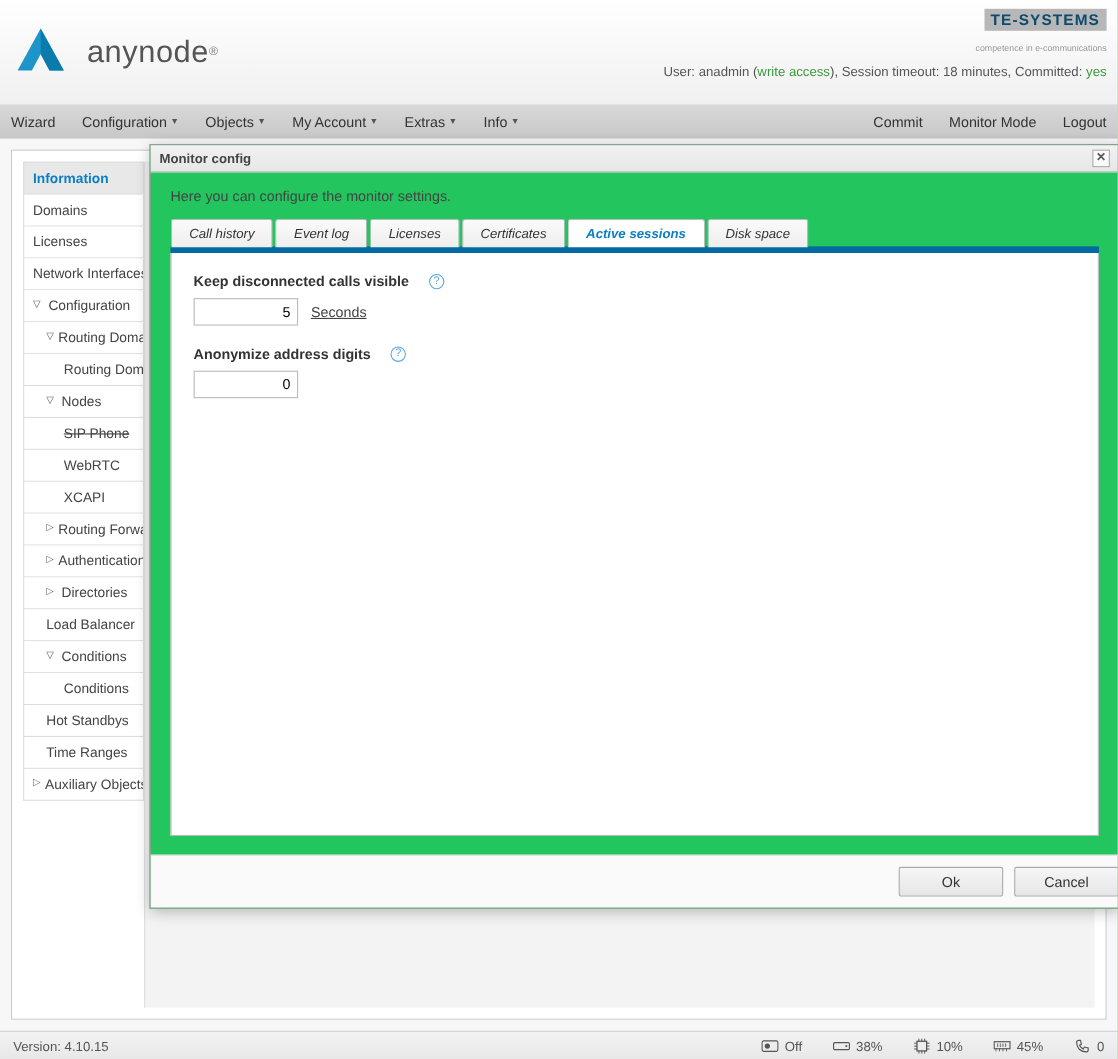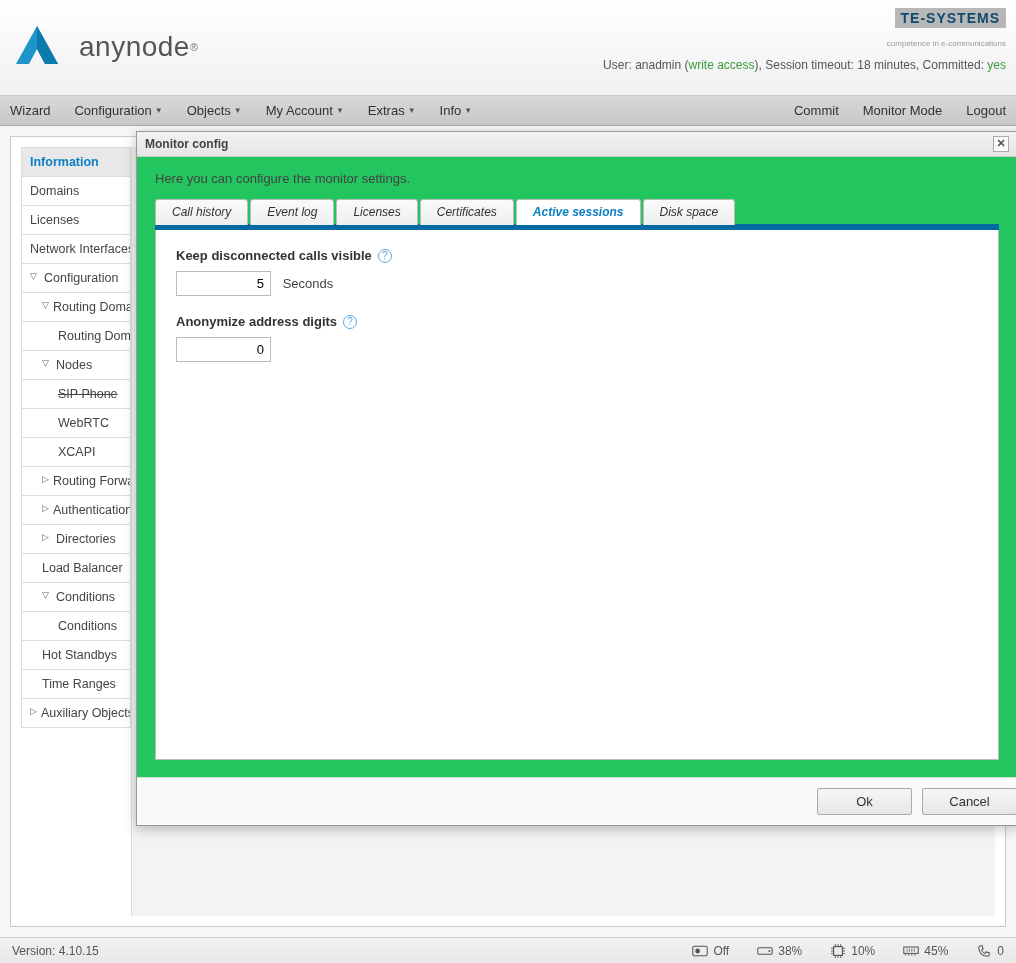--- a/index.html
+++ b/index.html
@@ -218,40 +218,40 @@
     border-bottom:1px solid #fff;
   }
   .tab-content {
     border:1px solid #bbb;
     border-top:none;
     padding: 18px 20px;
     height: 530px;
     background:#fff;
   }
   .form-row { margin-bottom: 18px;}
-  .form-label { font-weight:bold; color:#333; font-size:13px; display:flex; align-items:center; gap:6px; margin-bottom:8px;}
+  .form-label { font-weight:bold; color:#333; font-size:13px; display:flex; align-items:center; gap:18px; margin-bottom:8px;}
   .help-icon {
     display:inline-flex;
     width:14px;height:14px;
     border:1px solid #5aa8dd;
     border-radius:50%;
     color:#5aa8dd;
     font-size:10px;
     align-items:center;
     justify-content:center;
     font-weight:normal;
   }
   .num-input {
     width: 95px;
     border:1px solid #bbb;
     padding:4px 6px;
     text-align:right;
     font-size:13px;
   }
-  .unit { margin-left:8px; color:#444; font-size:13px;}
+  .unit { margin-left:8px; color:#444; font-size:13px;text-decoration:underline;}
   .dlg-footer {
     border-top:1px solid #ddd;
     padding:10px 0;
     display:flex;
     justify-content:flex-end;
     gap:10px;
     background:#fafafa;
   }
   .btn {
     min-width:95px;

